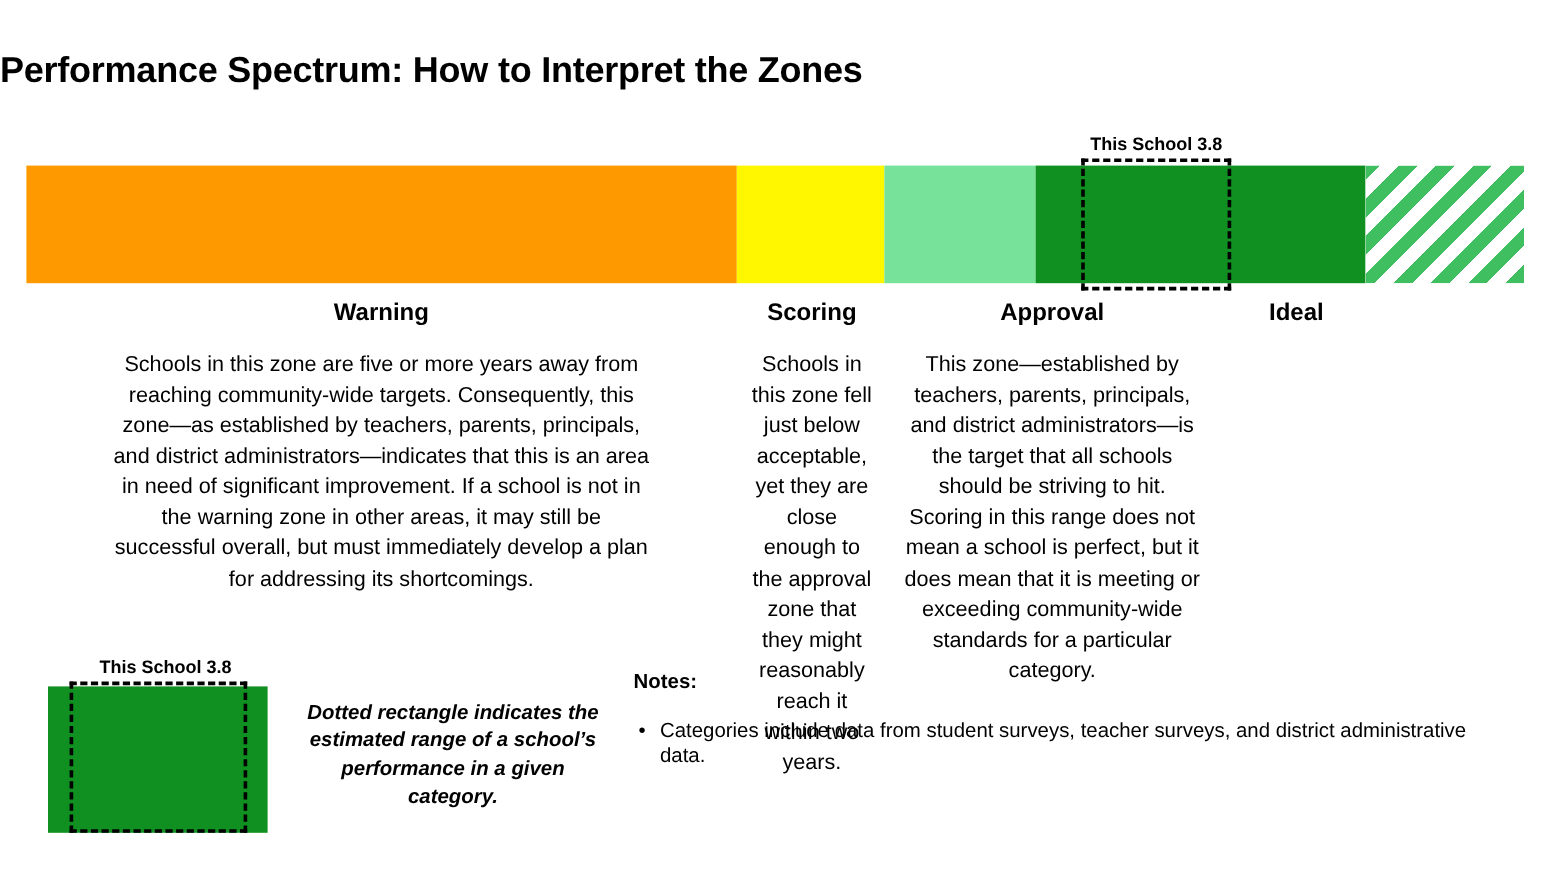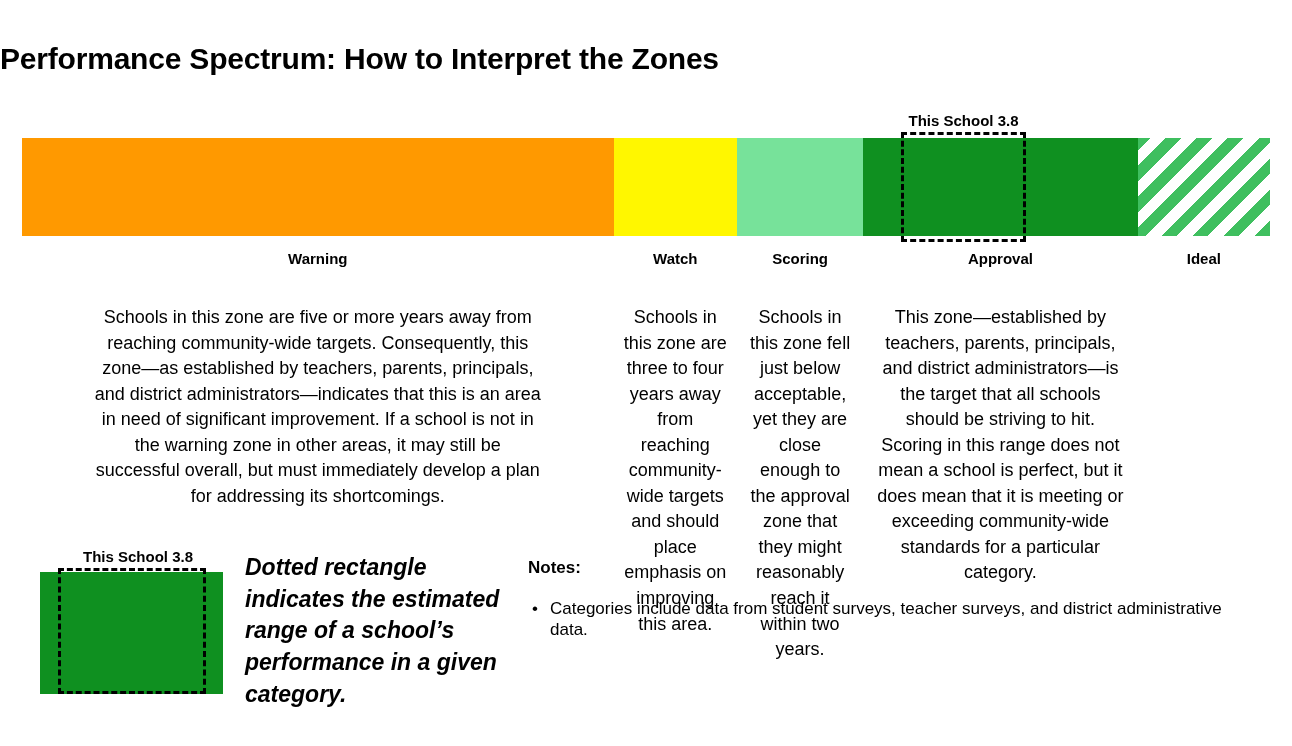--- a/index.html
+++ b/index.html
@@ -78,23 +78,23 @@
     top: 250px;
     width: 1248px;
     display: flex;
     align-items: flex-start;
   }
   .col {
     box-sizing: border-box;
     text-align: center;
   }
   .col-head {
-    font-size: 15px;
-    font-weight: bold;
-    margin-bottom: 38px;
+    font-size: 20px;
+    font-weight: bold;
+    margin-bottom: 18px;
   }
   .col-body {
     font-size: 18px;
     line-height: 1.42;
     padding: 0 10px;
   }
 
   
   .legend-label {
     position: absolute;
@@ -118,23 +118,24 @@
     left: 58px;
     top: 568px;
     width: 148px;
     height: 126px;
     border: 3px dashed #000;
     box-sizing: border-box;
   }
   .legend-text {
     position: absolute;
     left: 245px;
-    top: 552px;
+    top: 582px;
     width: 265px;
-    font-size: 23px;
+    text-align: center;
+    font-size: 17px;
     font-style: italic;
     font-weight: bold;
     line-height: 1.38;
   }
 
   
   .notes {
     position: absolute;
     left: 528px;
     top: 558px;
@@ -183,24 +184,20 @@
 <div class="marker-bar-label">This School 3.8</div>
 <div class="marker-bar"></div>
 
 <div class="columns">
 
   <div class="col" style="width:47.4%;">
     <div class="col-head">Warning</div>
     <div class="col-body" style="padding:0 72px;">Schools in this zone are five or more years away from reaching community-wide targets. Consequently, this zone—as established by teachers, parents, principals, and district administrators—indicates that this is an area in need of significant improvement. If a school is not in the warning zone in other areas, it may still be successful overall, but must immediately develop a plan for addressing its shortcomings.</div>
   </div>
 
-  <div class="col" style="width:9.9%;">
-    <div class="col-head">Watch</div>
-    <div class="col-body">Schools in this zone are three to four years away from reaching community-wide targets and should place emphasis on improving this area.</div>
-  </div>
 
   <div class="col" style="width:10.1%;">
     <div class="col-head">Scoring</div>
     <div class="col-body">Schools in this zone fell just below acceptable, yet they are close enough to the approval zone that they might reasonably reach it within two years.</div>
   </div>
 
   <div class="col" style="width:22.0%;">
     <div class="col-head">Approval</div>
     <div class="col-body" style="padding:0 12px;">This zone—established by teachers, parents, principals, and district administrators—is the target that all schools should be striving to hit. Scoring in this range does not mean a school is perfect, but it does mean that it is meeting or exceeding community-wide standards for a particular category.</div>
   </div>

